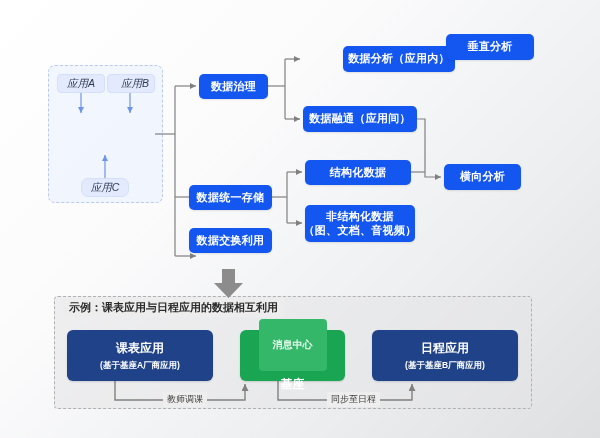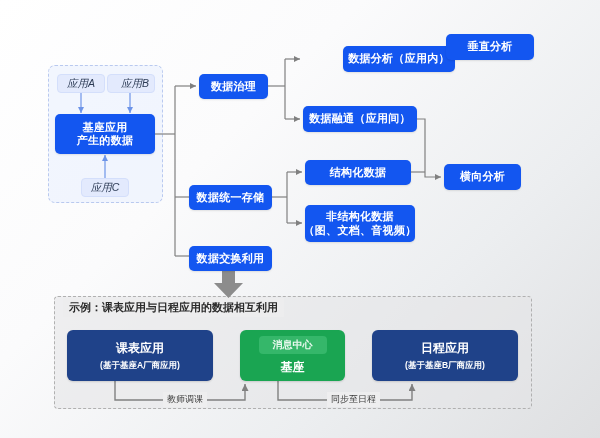--- a/index.html
+++ b/index.html
@@ -93,21 +93,21 @@
   .navy .t1 { font-size: 12px; font-weight: 700; margin-bottom: 5px; }
   .navy .t2 { font-size: 8.5px; font-weight: 700; }
   .green {
     background: #1aa552;
     border-radius: 6px;
     box-shadow: 0 1px 2px rgba(0,0,0,.14);
   }
   .green .pill {
     background: #35b76a;
     border-radius: 4px;
-    padding: 3px 14px;
+    padding: 20px 14px;
     font-size: 10px;
     font-weight: 700;
     color: #e9f9ef;
     margin-bottom: 6px;
   }
   .green .t2 { font-size: 12px; font-weight: 700; }
 
   
   .svg-layer {
     position: absolute;
@@ -204,38 +204,34 @@
   <div class="dash-box" style="left:48px; top:65px; width:115px; height:138px;"></div>
 
   <div class="node chip" style="left:57px; top:74px; width:48px; height:19px;">
     <span class="ln">应用A</span>
   </div>
 
   <div class="node chip" style="left:107px; top:74px; width:48px; height:19px;padding-left:8px;">
     <span class="ln">应用B</span>
   </div>
 
-  <div class="node blue" style="left:55px; top:114px; width:100px; height:40px;">
-    <span class="ln">基座应用</span>
-    <span class="ln">产生的数据</span>
-  </div>
-
-  <div class="node chip" style="left:81px; top:178px; width:48px; height:19px;">
+
+  <div class="node chip" style="left:81px; top:178px; width:48px; height:19px;border-radius:7px;">
     <span class="ln">应用C</span>
   </div>
 
   <div class="node blue" style="left:199px; top:74px; width:69px; height:25px;">
     <span class="ln">数据治理</span>
   </div>
 
   <div class="node blue" style="left:189px; top:185px; width:83px; height:25px;">
     <span class="ln">数据统一存储</span>
   </div>
 
-  <div class="node blue" style="left:189px; top:246px; width:83px; height:25px;">
+  <div class="node blue" style="left:189px; top:228px; width:83px; height:25px;">
     <span class="ln">数据交换利用</span>
   </div>
 
   <div class="node blue" style="left:303px; top:46px; width:112px; height:26px;margin-left:40px;">
     <span class="ln">数据分析（应用内）</span>
   </div>
 
   <div class="node blue" style="left:303px; top:106px; width:114px; height:26px;">
     <span class="ln">数据融通（应用间）</span>
   </div>

